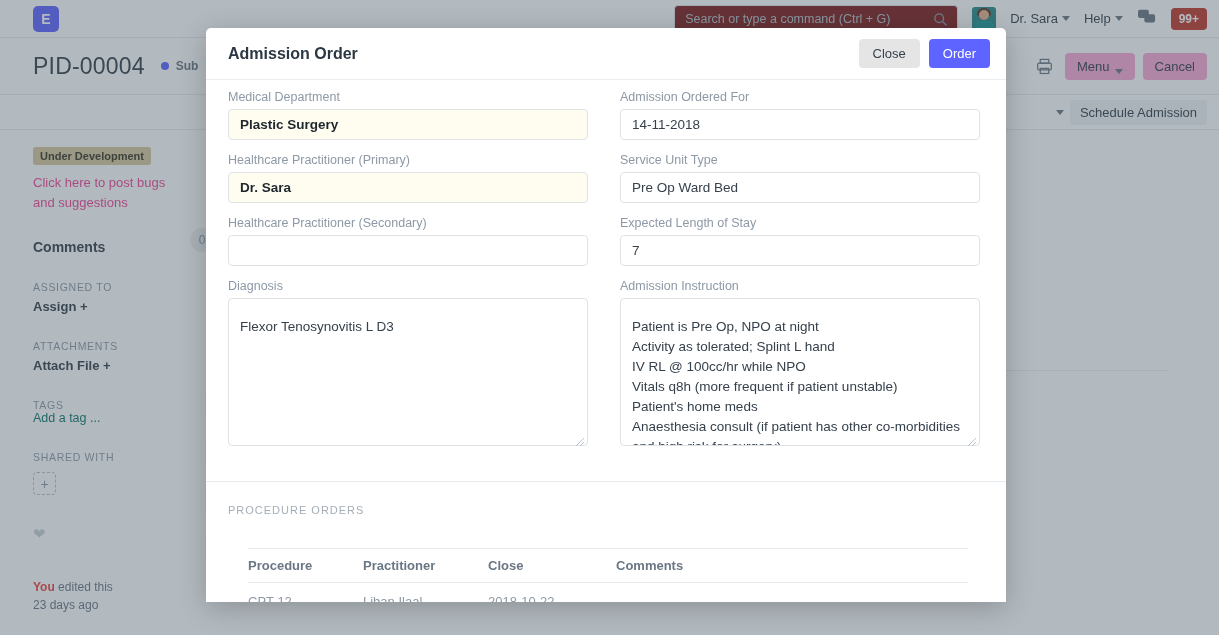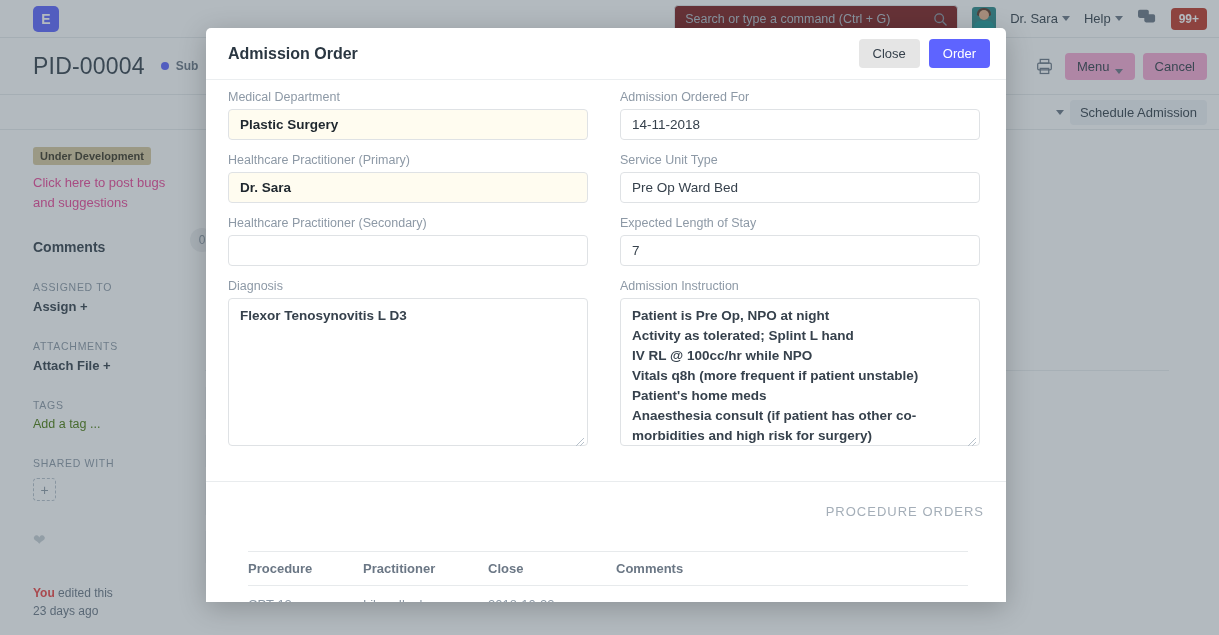--- a/index.html
+++ b/index.html
@@ -84,21 +84,21 @@
     padding: 16px 0 0 33px; font-size: 12.5px;
   }
   .side-badge {
     display: inline-block; background: #d7c89f; color: #3d3826;
     font-size: 11px; font-weight: bold; padding: 3px 7px; border-radius: 3px;
   }
   .side-note { color: #ec4899; font-size: 13px; line-height: 1.55; margin-top: 8px; width: 150px; }
   .side-h { color: #36414c; font-size: 14px; font-weight: bold; margin-top: 26px; }
   .side-cap { color: #8d99a6; font-size: 10.5px; letter-spacing: .7px; margin-top: 26px; }
   .side-val { color: #36414c; font-size: 13px; font-weight: bold; margin-top: 6px; }
-  .side-muted { color: #4d7c0f; font-size: 12.5px; margin-top: 6px; }
+  .side-muted { color: #0f766e; font-size: 12.5px; margin-top: 0; }
   .plus-box {
     width: 23px; height: 23px; border: 1px dashed #b8c2cc; border-radius: 4px;
     display: flex; align-items: center; justify-content: center;
     color: #8d99a6; font-size: 14px; margin-top: 9px;
   }
   .heart { color: #c9d0d6; font-size: 15px; margin-top: 30px; }
   .edit-line { color: #6b7785; font-size: 12px; margin-top: 35px; line-height: 1.5; }
   .edit-line b { color: #ef4444; }
 
   .content-rows { position: absolute; top: 131px; left: 205px; right: 50px; bottom: 0; }
@@ -139,33 +139,33 @@
   .fld { margin-bottom: 13px; }
   .fld-label { font-size: 12.5px; color: #8d99a6; margin-bottom: 5px; display: block; }
   .ctl {
     width: 100%; height: 31px; border: 1px solid #dfe2e5; border-radius: 4px;
     background: #ffffff; padding: 0 11px; font-size: 13.5px; color: #36414c;
     font-family: "Liberation Sans", sans-serif; outline: none;
   }
   .ctl.mandatory { background: #fffcf0; font-weight: bold; color: #1f272e; }
   .ta {
     width: 100%; height: 148px; border: 1px solid #dfe2e5; border-radius: 4px;
-    background: #ffffff; padding: 7px 11px; font-size: 13.5px; color: #36414c;
+    background: #ffffff; padding: 18px 11px; font-size: 13.5px; color: #36414c;
     line-height: 20px; resize: none; outline: none;
-    font-family: "Liberation Sans", sans-serif; white-space: pre-wrap; overflow: hidden; font-weight: bold;
+    font-family: "Liberation Sans", sans-serif; white-space: pre-wrap; overflow: hidden;
   }
   .ta-wrap { position: relative; }
   .resize-grip {
     position: absolute; right: 3px; bottom: 3px; width: 10px; height: 10px;
     pointer-events: none;
   }
   .section-div { border-top: 1px solid #e9ecee; margin: 18px -22px 0 -22px; }
 
   .proc-sec { padding: 22px 22px 0 22px; }
-  .proc-cap { font-size: 13px; color: #a4aeb8; letter-spacing: 1px; text-align: right; }
+  .proc-cap { font-size: 11px; color: #a4aeb8; letter-spacing: 1px; }
   .proc-table { width: 720px; margin: 32px 0 0 20px; border-collapse: collapse; }
   .proc-table th {
     text-align: left; font-size: 13px; color: #6b7785; font-weight: bold;
     padding: 9px 0 9px 0; border-top: 1px solid #e7eaec; border-bottom: 1px solid #e7eaec;
   }
   .proc-table td {
     text-align: left; font-size: 13px; color: #8d99a6; padding: 11px 0;
   }
   .c1 { width: 115px; } .c2 { width: 125px; } .c3 { width: 128px; }
 </style>

